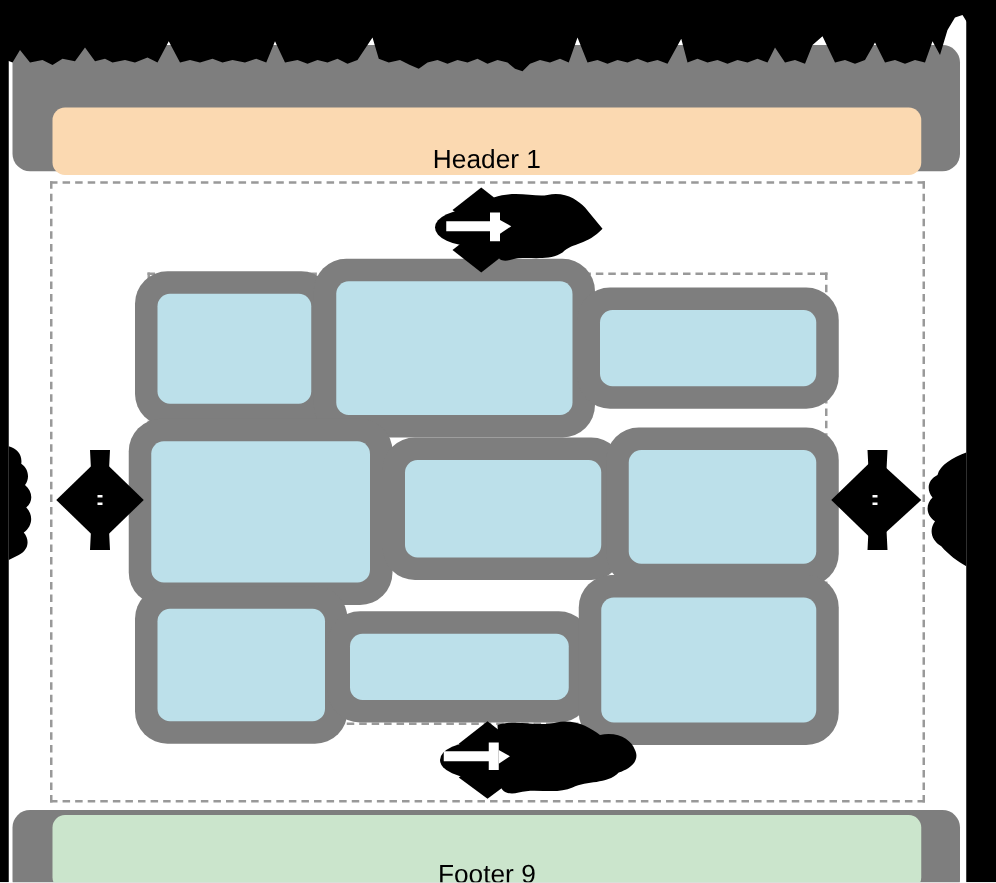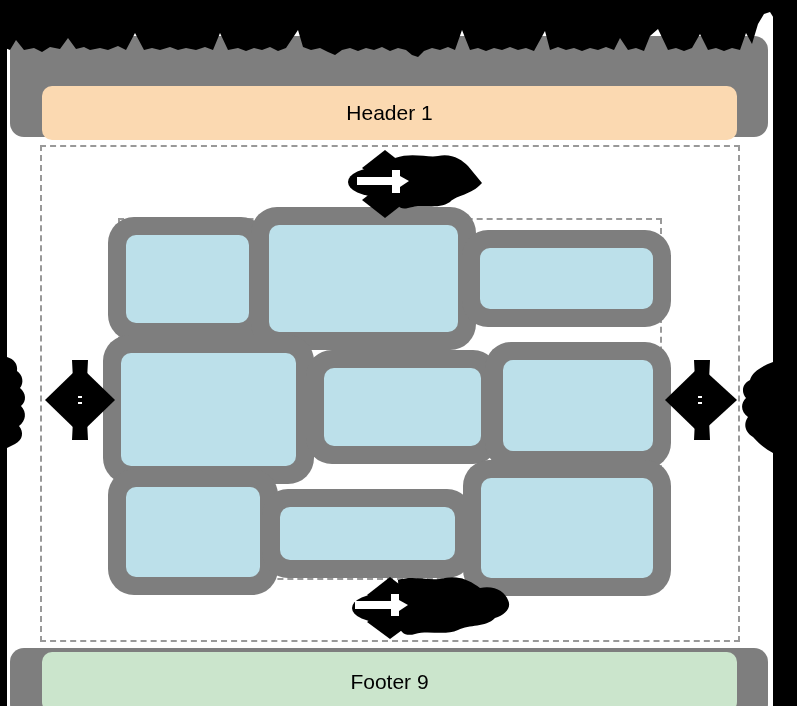--- a/index.html
+++ b/index.html
@@ -8,21 +8,21 @@
     position:relative;width:797px;height:706px;overflow:hidden;
     background:var(--page-bg,#fff);
     font-family:"Liberation Sans", sans-serif;
   }
   .abs{position:absolute;}
   .dashed-box{border:2px dashed var(--dash,#999);background:transparent;z-index:1;}
   .halo{background:var(--halo,#7E7E7E);z-index:2;}
   .halo.round-lg{border-radius:26px;}
   .halo.round-md{border-radius:14px;}
   .content-item{background:var(--item,#BCE0EA);border-radius:10px;z-index:3;}
-  .bar{z-index:3;border-radius:10px;display:flex;align-items:center;justify-content:center;
+  .bar{z-index:3;border-radius:10px;display:flex;align-items:flex-end;justify-content:center;
        font-size:21px;color:var(--label,#000);}
   #header-bar{background:var(--header-bg,#FBD9B1);}
   #footer-bar{background:var(--footer-bg,#CBE5CC);}
   #ink-overlay{position:absolute;left:0;top:0;width:797px;height:706px;z-index:4;pointer-events:none;}
 </style>
 </head>
 <body>
 
 <div id="canvas" style="--page-bg: #FFFFFF; --header-bg: #FBD9B1; --footer-bg: #CBE5CC; --item: #BCE0EA; --halo: #7E7E7E; --dash: #999999; --label: #000000;">
 

